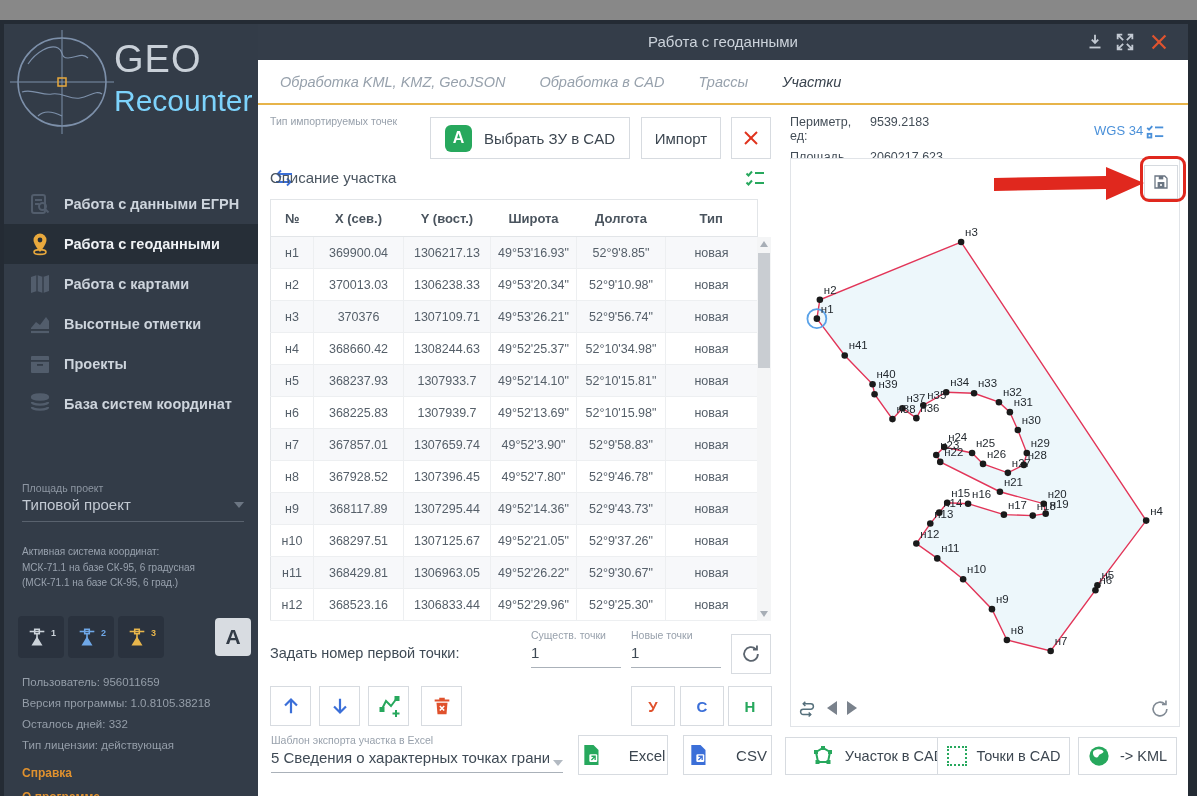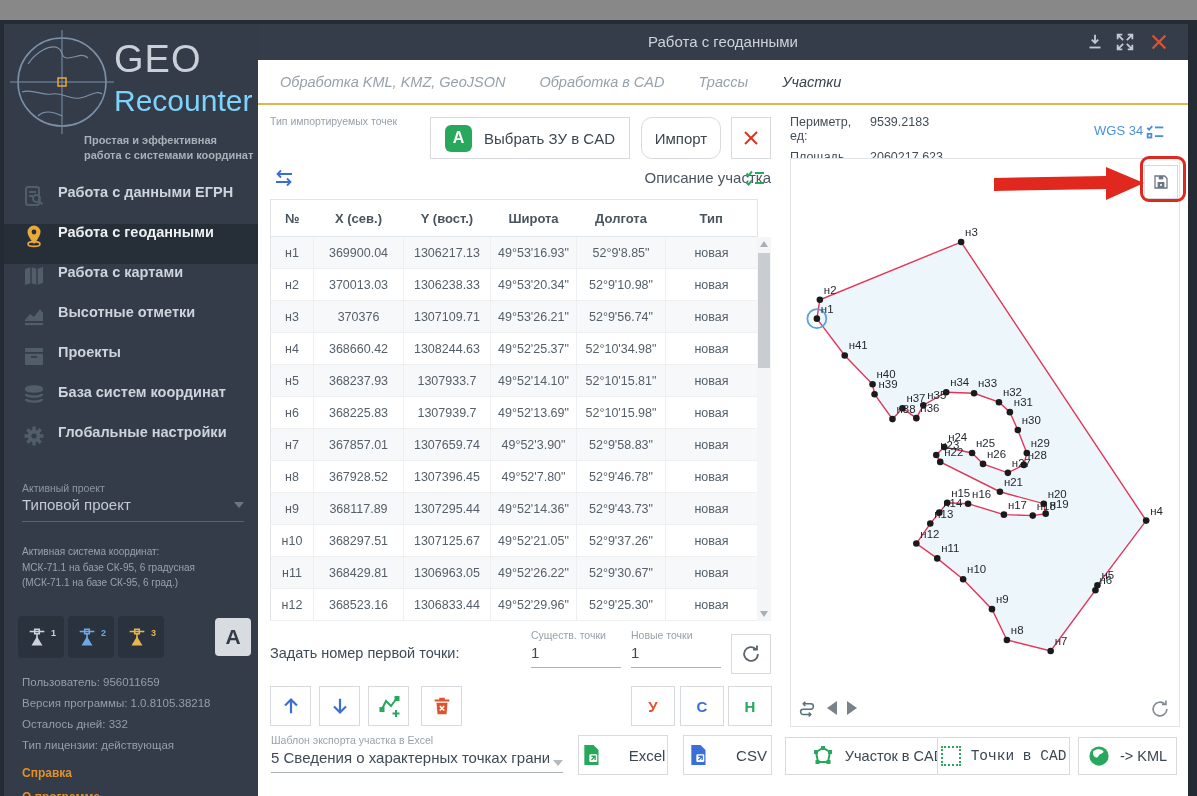--- a/index.html
+++ b/index.html
@@ -7,21 +7,21 @@
   .frame { position:relative; width:1197px; height:796px; background:#242b34; overflow:hidden;margin-top:20px; }
   .app { position:absolute; left:4px; top:4px; width:1184px; height:785px; background:#fff; }
 
   
   .sidebar { position:absolute; left:0; top:0; width:254px; height:785px; background:#333c48; color:#cdd4dc; }
   .logo-globe { position:absolute; left:4px; top:4px; width:108px; height:108px; }
   .logo-geo { position:absolute; left:110px; top:14px; font-size:38px; font-weight:300; letter-spacing:1px; color:#c9d0d8; }
   .logo-rec { position:absolute; left:110px; top:60px; font-size:30px; font-weight:300; color:#7dd3fc; }
   .tagline { position:absolute; left:80px; top:109px; width:172px; font-size:11px; font-weight:bold; color:#a8b0ba; line-height:1.35; }
   .menu { position:absolute; left:0; top:160px; width:254px; }
-  .menu-item { display:flex; align-items:flex-start; height:40px; padding-left:18px; cursor:default; }
+  .menu-item { display:flex; align-items:center; height:40px; padding-left:24px; cursor:default; }
   .menu-item.active { background:#262e37; }
   .menu-item .mi-icon { width:24px; height:24px; color:#525d6c; flex:0 0 24px; }
   .menu-item.active .mi-icon { color:#e9a93d; }
   .menu-item .mi-label { margin-left:12px; font-size:14.5px; font-weight:bold; color:#cdd4dc; }
   .menu-item.active .mi-label { color:#eef1f4; }
   .proj-label { position:absolute; left:18px; top:458px; font-size:10.5px; color:#8d96a2; }
   .proj-value-row { position:absolute; left:18px; top:472px; width:222px; border-bottom:1px solid #59626e; padding-bottom:8px; display:flex; align-items:center; justify-content:space-between; }
   .proj-value { font-size:15px; color:#c3cad3; }
   .caret-down { width:0; height:0; border-left:5px solid transparent; border-right:5px solid transparent; border-top:6px solid #6c7683; }
   .cs-block { position:absolute; left:18px; top:520px; font-size:10px; color:#99a2ae; line-height:1.55; }
@@ -45,25 +45,25 @@
   
   .content { position:absolute; left:254px; top:83px; width:930px; height:702px; background:#fff; }
   .lbl-sm { font-size:10.5px; color:#98a1ac; }
   .btn { background:#fff; border:1px solid #d7dbe0; display:flex; align-items:center; justify-content:center; font-size:15px; color:#3c4650; cursor:pointer; }
 
   .field-type { position:absolute; left:12px; top:8px; width:150px; }
   .field-type .val { font-size:15px; color:#3f4a55; margin-top:4px; }
   .field-type .underline { border-bottom:1px solid #aab1b9; padding-bottom:6px; display:flex; justify-content:space-between; align-items:flex-end; }
   .btn-zu { position:absolute; left:172px; top:10px; width:200px; height:42px; gap:12px; }
   .cadA { width:27px; height:27px; background:#27a85d; border-radius:6px; color:#fff; font-weight:bold; font-size:16px; display:flex; align-items:center; justify-content:center; }
-  .btn-import { position:absolute; left:383px; top:10px; width:80px; height:42px;border-radius:11px; }
+  .btn-import { position:absolute; left:383px; top:10px; width:80px; height:42px; }
   .btn-clear { position:absolute; left:473px; top:10px; width:40px; height:42px; }
 
   .section-row { position:absolute; left:12px; top:58px; width:501px; height:28px; }
-  .section-title { position:absolute; left:0; right:0; text-align:right; font-size:15px; color:#4a5560; top:4px; }
+  .section-title { position:absolute; left:0; right:0; text-align:left; font-size:15px; color:#4a5560; top:4px; }
 
   table.pts { position:absolute; left:12px; top:92px; width:487px; border-collapse:collapse; table-layout:fixed; font-size:12.5px; color:#555f69; border:1px solid #e2e5e8; }
   table.pts th { height:37px; font-weight:bold; font-size:13px; color:#4a545e; border-bottom:1px solid #e2e5e8; background:#fff; }
   table.pts td { height:32px; text-align:center; border-right:1px solid #edeff1; border-bottom:1px solid #edeff1; overflow:hidden; white-space:nowrap; }
   table.pts tr.odd td { background:#f7f8fa; }
   table.pts col:nth-child(1){width:43px;} table.pts col:nth-child(2){width:90px;}
   table.pts col:nth-child(3){width:87px;} table.pts col:nth-child(4){width:86px;}
   table.pts col:nth-child(5){width:89px;} table.pts col:nth-child(6){width:92px;}
   .tbl-scroll { position:absolute; left:499px; top:130px; width:14px; height:384px; background:#f4f5f6; }
   .scr-arrow { position:absolute; left:0; width:14px; height:14px; display:flex; align-items:center; justify-content:center; }
@@ -108,21 +108,20 @@
       <circle cx="54" cy="54" r="44" stroke="#7d90aa" stroke-width="1.5"></circle>
       <line x1="54" y1="2" x2="54" y2="106" stroke="#7d90aa" stroke-width="1"></line>
       <line x1="2" y1="54" x2="106" y2="54" stroke="#7d90aa" stroke-width="1"></line>
       <path d="M20 36c8-12 22-20 30-16 6 3 2 10 10 10s14-6 20 0" stroke="#7d90aa" stroke-width="1.2"></path>
       <path d="M14 64c10-4 20 4 30 2s18 6 28 4 16-8 22-4" stroke="#7d90aa" stroke-width="1.2"></path>
       <path d="M30 88c6-6 16-4 24 0" stroke="#7d90aa" stroke-width="1.2"></path>
       <rect x="50" y="50" width="8" height="8" stroke="#e9a93d" stroke-width="1.5" fill="none"></rect>
     </svg>
     <div class="logo-geo">GEO</div>
     <div class="logo-rec">Recounter</div>
-    <div class="tagline">Простая и эффективная работа с системами координат</div>
 
     <nav class="menu">
       <div class="menu-item">
         <svg class="mi-icon" viewBox="0 0 24 24" fill="none" stroke="currentColor" stroke-width="2">
           <rect x="4" y="3" width="13" height="18" rx="2"></rect>
               <line x1="7" y1="8" x2="14" y2="8"></line>
               <line x1="7" y1="12" x2="11" y2="12"></line>
               <circle cx="14.5" cy="14.5" r="3.5"></circle>
               <line x1="17" y1="17" x2="20.5" y2="20.5"></line>
         </svg>
@@ -160,36 +159,23 @@
       </div>
       <div class="menu-item">
         <svg class="mi-icon" viewBox="0 0 24 24" fill="none" stroke="currentColor" stroke-width="2.4">
           <ellipse cx="12" cy="5" rx="8" ry="2.6" fill="currentColor"></ellipse>
           <path d="M4 10c0 1.4 3.6 2.6 8 2.6s8-1.2 8-2.6"></path>
               <path d="M4 15c0 1.4 3.6 2.6 8 2.6s8-1.2 8-2.6"></path>
               <path d="M4 19.5c0 1.4 3.6 2.6 8 2.6s8-1.2 8-2.6" opacity="0"></path>
         </svg>
         <span class="mi-label">База систем координат</span>
       </div>
-      <div class="menu-item">
-        <svg class="mi-icon" viewBox="0 0 24 24">
-          <g stroke="currentColor" stroke-width="3.4">
-                <line x1="12" y1="2.5" x2="12" y2="21.5"></line>
-                <line x1="2.5" y1="12" x2="21.5" y2="12"></line>
-                <line x1="5.3" y1="5.3" x2="18.7" y2="18.7"></line>
-                <line x1="18.7" y1="5.3" x2="5.3" y2="18.7"></line>
-              </g>
-          <circle cx="12" cy="12" r="6.2" fill="currentColor"></circle>
-              <circle cx="12" cy="12" r="2.6" fill="#333c48"></circle>
-        </svg>
-        <span class="mi-label">Глобальные настройки</span>
-      </div>
     </nav>
 
-    <div class="proj-label">Активный проект</div>
+    <div class="proj-label">Площадь проект</div>
     <div class="proj-value-row">
       <span class="proj-value">Типовой проект</span>
       <span class="caret-down"></span>
     </div>
 
     <div class="cs-block">
       <div>Активная система координат:</div>
       <div>МСК-71.1 на базе СК-95, 6 градусная</div>
       <div>(МСК-71.1 на базе СК-95, 6 град.)</div>
     </div>
@@ -634,21 +620,21 @@
         <g fill="#27a85d" stroke="none">
               <rect x="3" y="6" width="4" height="4"></rect>
               <rect x="10" y="2" width="4" height="4"></rect>
               <rect x="17" y="6" width="4" height="4"></rect>
               <rect x="15.5" y="16" width="4" height="4"></rect>
               <rect x="4.5" y="16" width="4" height="4"></rect>
             </g>
       </svg>
       <span>Участок в CAD</span>
     </button>
-    <button class="btn cad-out-btn" style="left:679px; width:133px;font-family:Liberation Mono, monospace;">
+    <button class="btn cad-out-btn" style="left:679px; width:133px;">
       <span class="dotted-sq"></span>
       <span>Точки в CAD</span>
     </button>
     <button class="btn cad-out-btn" style="left:820px; width:99px;">
       <svg width="22" height="22" viewBox="0 0 24 24">
         <circle cx="12" cy="12" r="10.5" fill="#27a85d"></circle>
         <path d="M6 6.5c3.5-2.5 9-2.3 11 .5-1.2 3.2-4.3 2-5.5 5-1 2.4-4.4 2.2-5.5-.7-.8-2-.8-3.3 0-4.8z" fill="#fff"></path>
       </svg>
       <span>-&gt; KML</span>
     </button>

